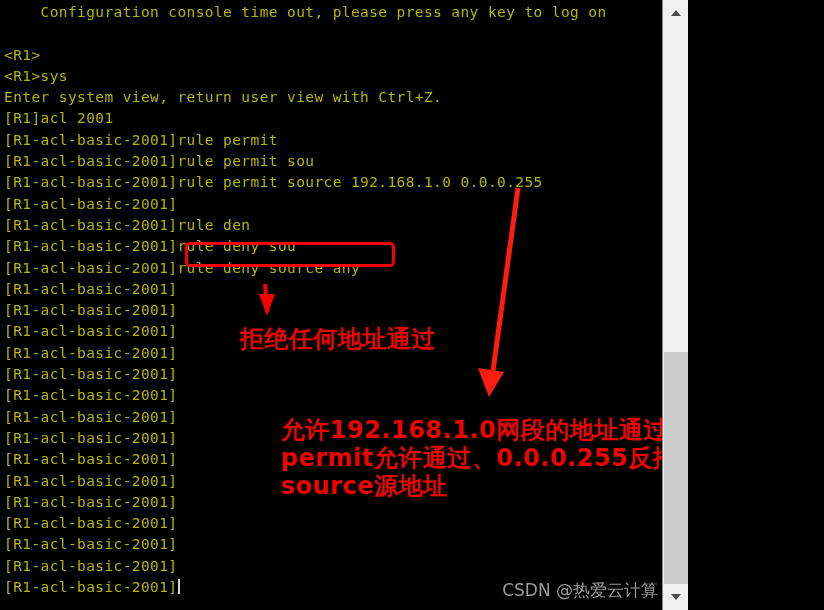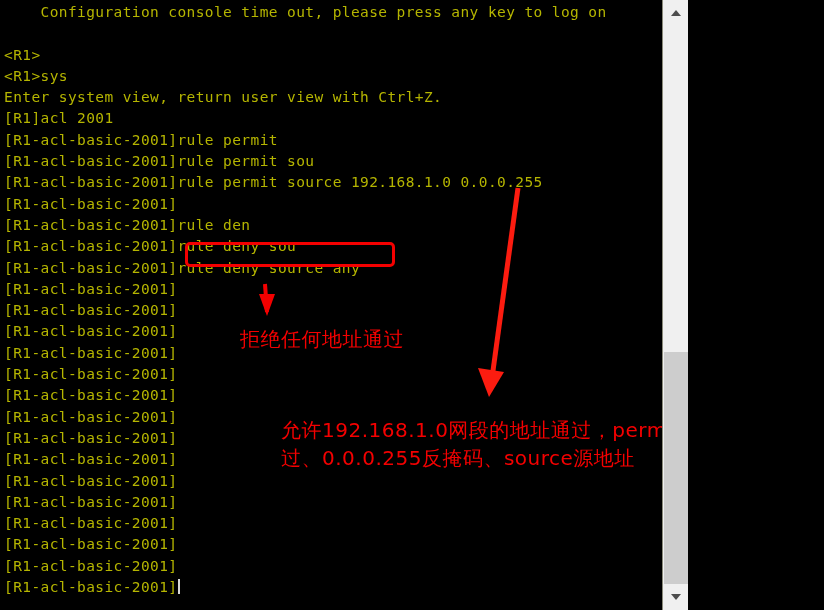--- a/index.html
+++ b/index.html
@@ -98,24 +98,25 @@
     top: 242px;
     width: 210px;
     height: 25px;
     border: 3px solid #f40000;
     border-radius: 5px;
   }
   .anno-text {
     position: absolute;
     color: #f40000;
     font-family: "DejaVu Sans", "Liberation Sans", sans-serif;
-    font-size: 20px;
+    font-size: 24px;
     line-height: 28px;
     white-space: pre;
     letter-spacing: 0.5px;
+    font-weight: bold;
   }
   #anno-1 { left: 240px; top: 325px; }
   #anno-2 { left: 281px; top: 416px; width: 480px; white-space: normal; }
 
   
   #watermark {
     position: absolute;
     right: 30px;
     bottom: 8px;
     color: #9a9a9a;
@@ -146,20 +147,21 @@
         <line x1="518" y1="188" x2="492" y2="378" stroke="#fc1c10" stroke-width="5"></line>
         <polygon points="489,397 478,368 504,372" fill="#fc1c10"></polygon>
       </g>
     </svg>
 
     <div class="anno-text" id="anno-1">拒绝任何地址通过</div>
 
     <div class="anno-text" id="anno-2">允许192.168.1.0网段的地址通过，permit允许通过、0.0.0.255反掩码、source源地址</div>
   </div>
 
+  <div id="watermark">CSDN @热爱云计算</div>
 
   <div id="scrollbar">
     <div class="sb-btn" id="sb-up">
       <span class="sb-arrow up"></span>
     </div>
     <div id="sb-thumb"></div>
     <div class="sb-btn" id="sb-down">
       <span class="sb-arrow down"></span>
     </div>
   </div>

